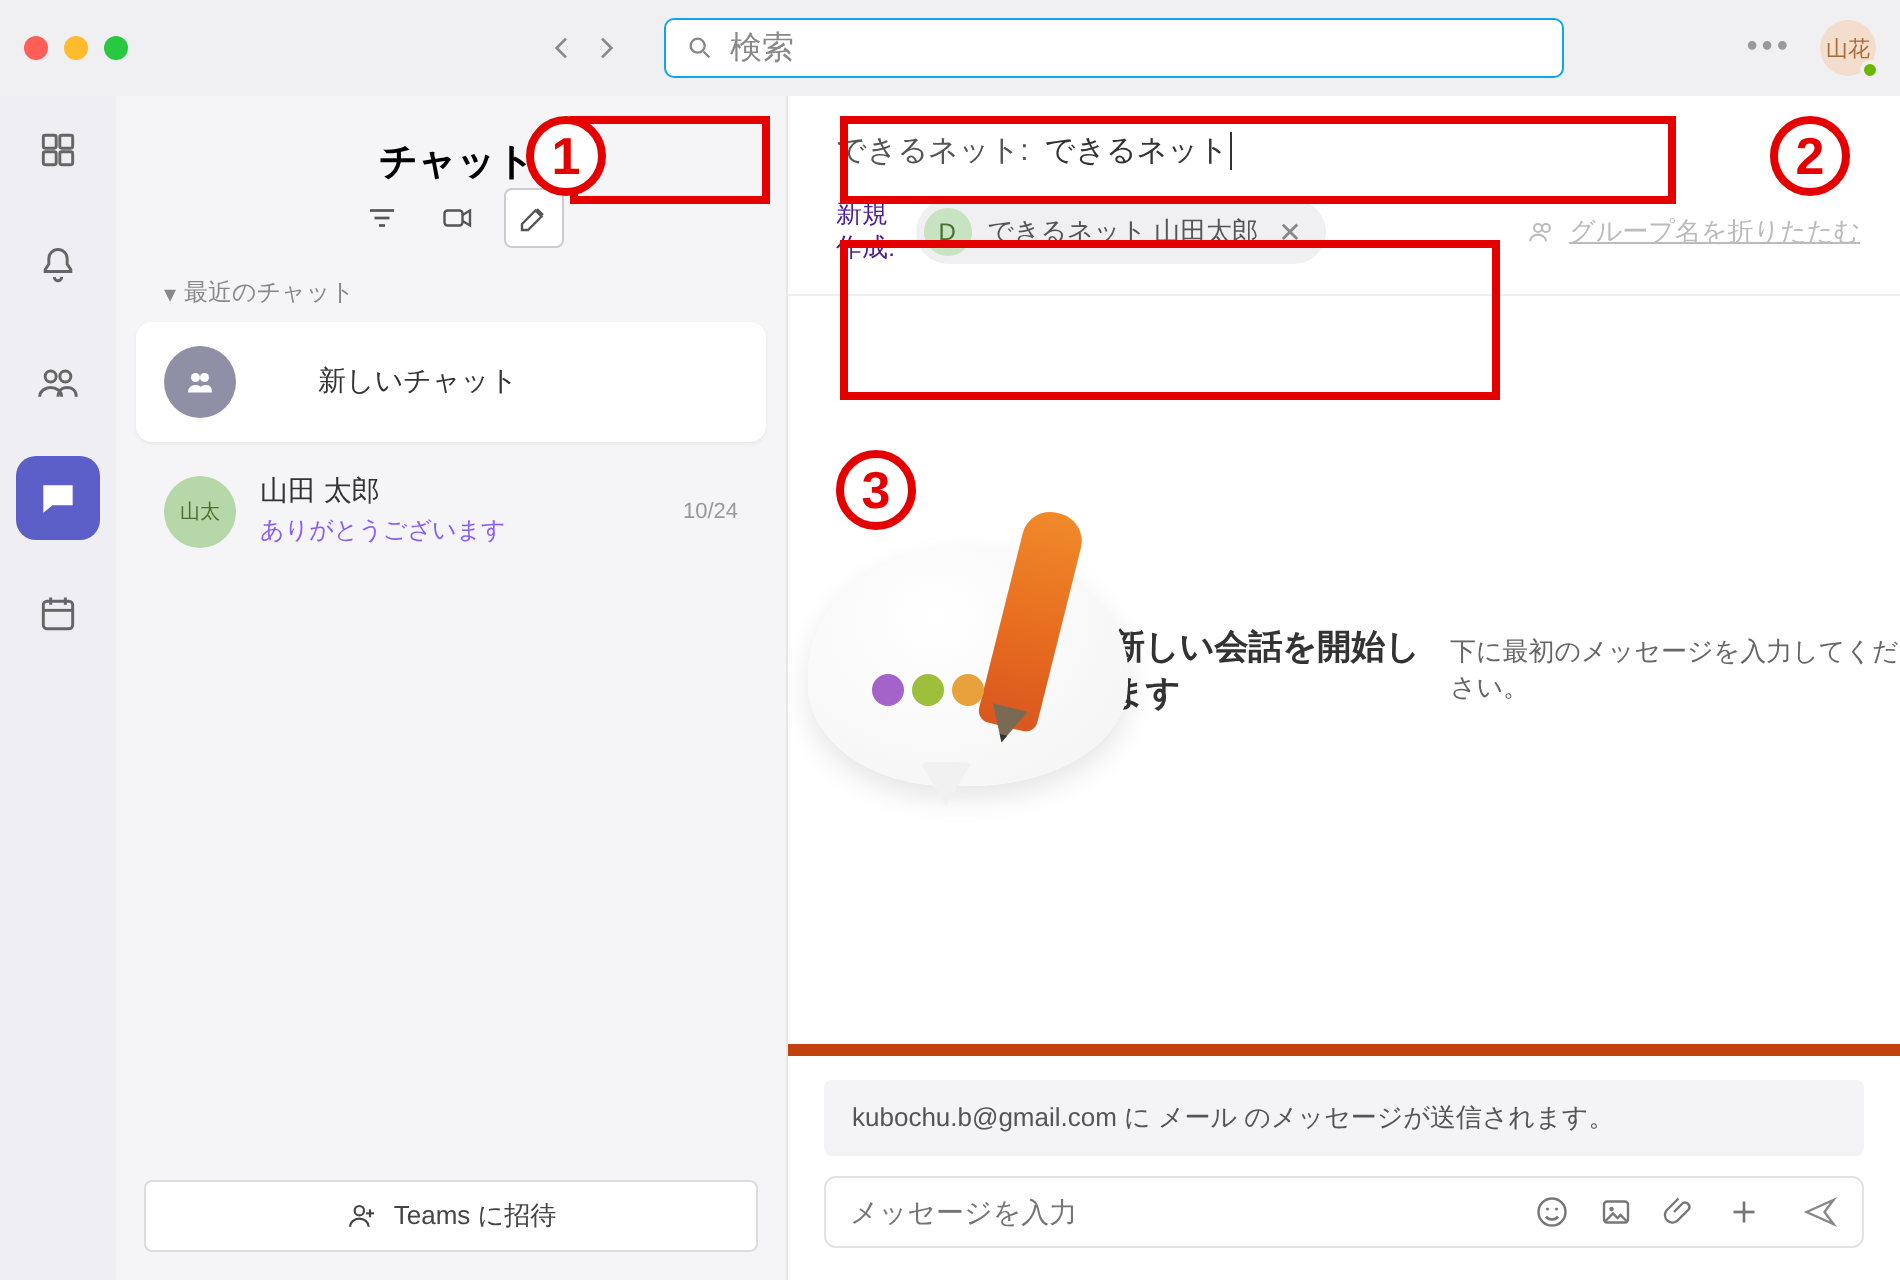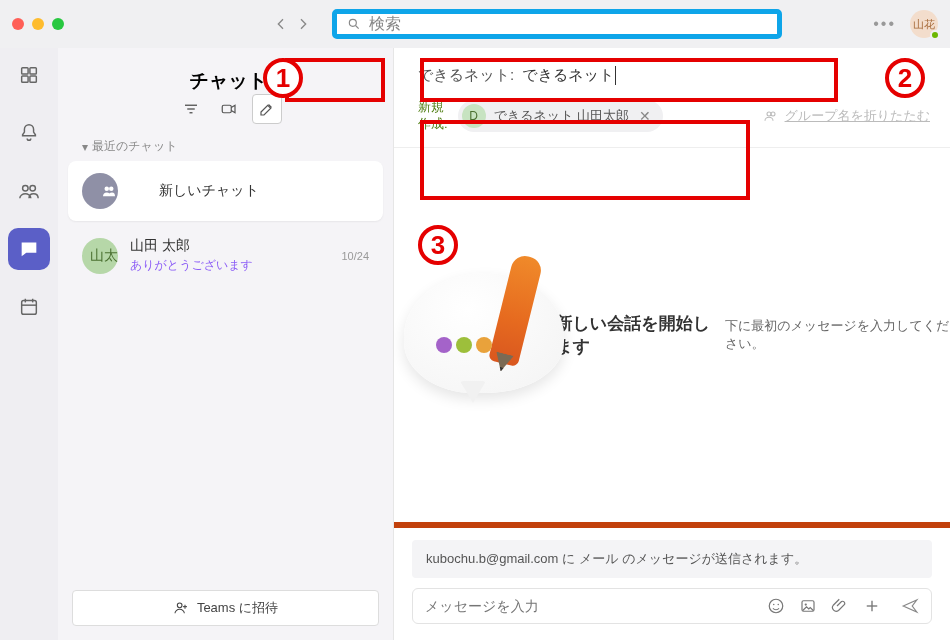--- a/index.html
+++ b/index.html
@@ -7,21 +7,21 @@
 
   
   .titlebar { height: 48px; display: flex; align-items: center; padding: 0 12px; gap: 8px; background: #f0f0f2; }
   .traffic-lights { display: flex; gap: 8px; margin-right: 8px; }
   .traffic-light { width: 12px; height: 12px; border-radius: 50%; }
   .tl-red { background: #ff5f57; }
   .tl-yellow { background: #febc2e; }
   .tl-green { background: #28c840; }
   .nav-btns { display: flex; gap: 0; margin-left: 190px; }
   .nav-btn { width: 22px; height: 22px; display:flex; align-items:center; justify-content:center; color:#888; border:none; background:none; font-size:18px; }
-  .search-box { flex: 0 0 450px; height: 30px; background: #fff; border: 5px solid #0ea5e9; border-radius: 5px; display:flex; align-items:center; padding:0 10px; gap:8px; color:#888; margin-left:10px; }
+  .search-box { flex: 0 0 450px; height: 30px; background: #fff; border: 1px solid #0ea5e9; border-radius: 5px; display:flex; align-items:center; padding:0 10px; gap:8px; color:#888; margin-left:10px; }
   .search-box svg { width:14px; height:14px; }
   .titlebar-right { margin-left:auto; display:flex; align-items:center; gap:14px; }
   .ellipsis { color:#999; letter-spacing:2px; }
   .avatar-small { width:28px; height:28px; border-radius:50%; background:#f3ddcc; color:#a76b3a; display:flex; align-items:center; justify-content:center; font-size:11px; position:relative; }
   .presence-dot { width:10px; height:10px; border-radius:50%; background:#6bb700; border:2px solid #f0f0f2; position:absolute; bottom:-2px; right:-2px; }
 
   
   .leftrail { position:absolute; left:0; top:48px; bottom:0; width:58px; background:#efeef2; display:flex; flex-direction:column; align-items:center; padding-top:6px; gap:16px; }
   .rail-btn { width:42px; height:42px; border-radius:10px; display:flex; align-items:center; justify-content:center; color:#666; }
   .rail-btn.active { background:#5b5fc7; color:#fff; }
@@ -31,38 +31,38 @@
   .sidebar { position:absolute; left:58px; top:48px; bottom:0; width:335px; background:#f5f4f7; display:flex; flex-direction:column; }
   .sidebar-header { display:flex; align-items:center; justify-content:space-between; padding:20px 18px 4px 24px;flex-direction:column; }
   .sidebar-title { font-size:19px; font-weight:700; }
   .sidebar-actions { display:flex; gap:8px; align-items:center; }
   .icon-btn { width:30px; height:30px; display:flex; align-items:center; justify-content:center; border-radius:4px; color:#555; background:none; border:none; }
   .icon-btn.boxed { border:1px solid #ccc; background:#fff; }
   .section-label { font-size:12px; color:#888; padding:10px 16px 6px 24px; display:flex; align-items:center; gap:4px; }
   .chat-list { padding:0 10px; }
   .chat-item { display:flex; align-items:center; gap:12px; padding:12px 14px; border-radius:8px; margin-bottom:4px; }
   .chat-item.selected { background:#fff; box-shadow:0 1px 2px rgba(0,0,0,0.06);gap:41px; }
-  .chat-avatar { width:36px; height:36px; border-radius:50%; display:flex; align-items:center; justify-content:flex-end; font-size:14px; color:#fff; }
+  .chat-avatar { width:36px; height:36px; border-radius:50%; display:flex; align-items:center; justify-content:center; font-size:10px; color:#fff; }
   .ava-grey { background:#8f90a6; }
   .ava-green { background:#b6d7a8; color:#4a7030; }
   .chat-text { flex:1; }
   .chat-name { font-size:14px; color:#333; }
   .chat-preview { font-size:12px; color:#8b5cf6; margin-top:2px; }
   .chat-time { font-size:11px; color:#999; }
   .invite-btn { margin:auto 14px 14px 14px; height:36px; background:#fff; border:1px solid #ddd; border-radius:4px; display:flex; align-items:center; justify-content:center; gap:8px; font-size:13px; color:#444; }
 
   
   .main { position:absolute; left:393px; right:0; top:48px; bottom:0; background:#fff; display:flex; flex-direction:column; border-left:1px solid #e6e6e6; }
   .group-row { display:flex; align-items:center; padding:18px 20px 8px 24px; gap:10px; }
   .group-field { flex:1; display:flex; align-items:baseline; gap:8px; font-size:15px; }
   .group-label { color:#555; }
   .group-value { color:#333; border-right:1px solid #333; padding-right:1px; }
   .recip-row { padding:6px 20px 14px 24px; border-bottom:1px solid #eee; }
   .recip-inner { display:flex; align-items:center; gap:10px; }
-  .recip-label { font-size:13px; color:#4d7c0f; line-height:1.3; }
+  .recip-label { font-size:13px; color:#4c1d95; line-height:1.3; }
   .chip { display:flex; align-items:center; gap:8px; background:#f0f0f2; border-radius:16px; padding:4px 10px 4px 4px; font-size:13px; color:#555; }
   .chip-ava { width:24px; height:24px; border-radius:50%; background:#c7e3c1; color:#4a7030; display:flex; align-items:center; justify-content:center; font-size:12px; }
   .chip-x { color:#888; font-size:14px; padding:0 2px; }
   .fold-link { margin-left:auto; display:flex; align-items:center; gap:6px; font-size:13px; color:#bbb;text-decoration:underline; }
 
   .empty-area { flex:1; display:flex; align-items:center; justify-content:center; gap:8px; }
   .illus { width:180px; height:160px; position:relative; }
   .bubble-shape { position:absolute; width:160px; height:120px; left:10px; top:18px; background:radial-gradient(ellipse at 40% 30%, #fff, #f3f3f3); border-radius:58% 56% 56% 50% / 60% 60% 48% 48%; box-shadow:0 6px 14px rgba(0,0,0,0.10); }
   .bubble-tail { position:absolute; width:26px; height:22px; background:#f1f1f1; bottom:12px; left:66px; clip-path: polygon(0 0, 100% 0, 50% 100%); border-radius:4px; }
   .pen { position:absolute; width:30px; height:110px; right:16px; top:0; background:linear-gradient(#f08a2a,#e66a1f 60%, #d9571f); border-radius:14px 14px 6px 6px; transform:rotate(14deg); }

